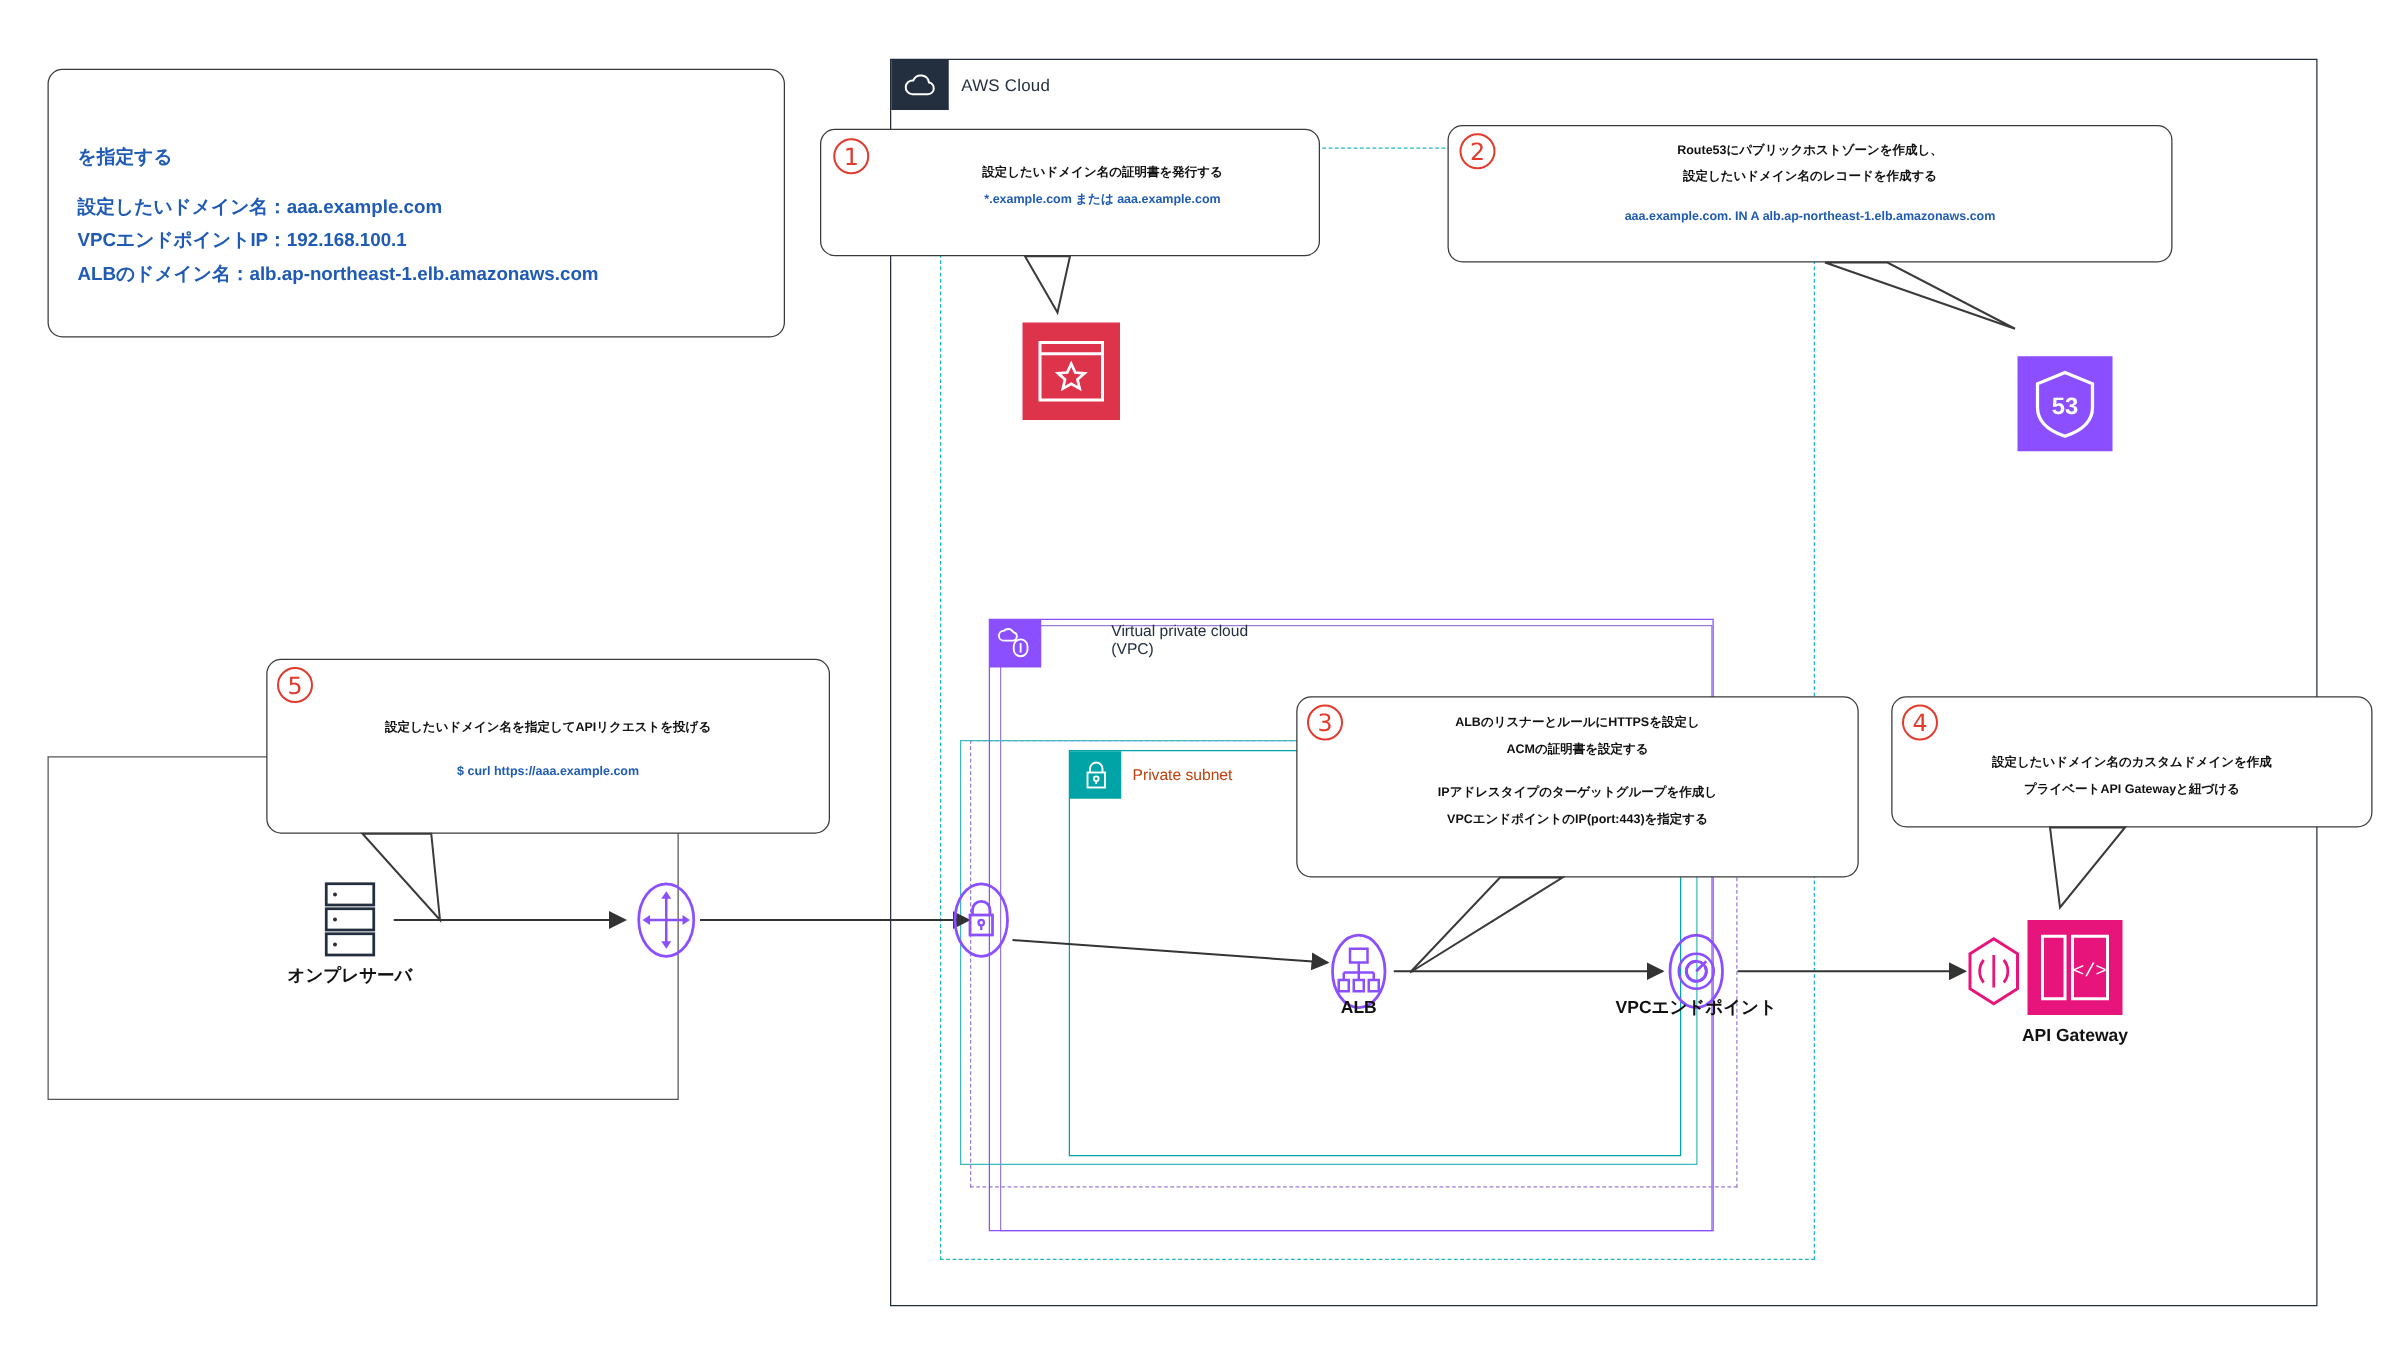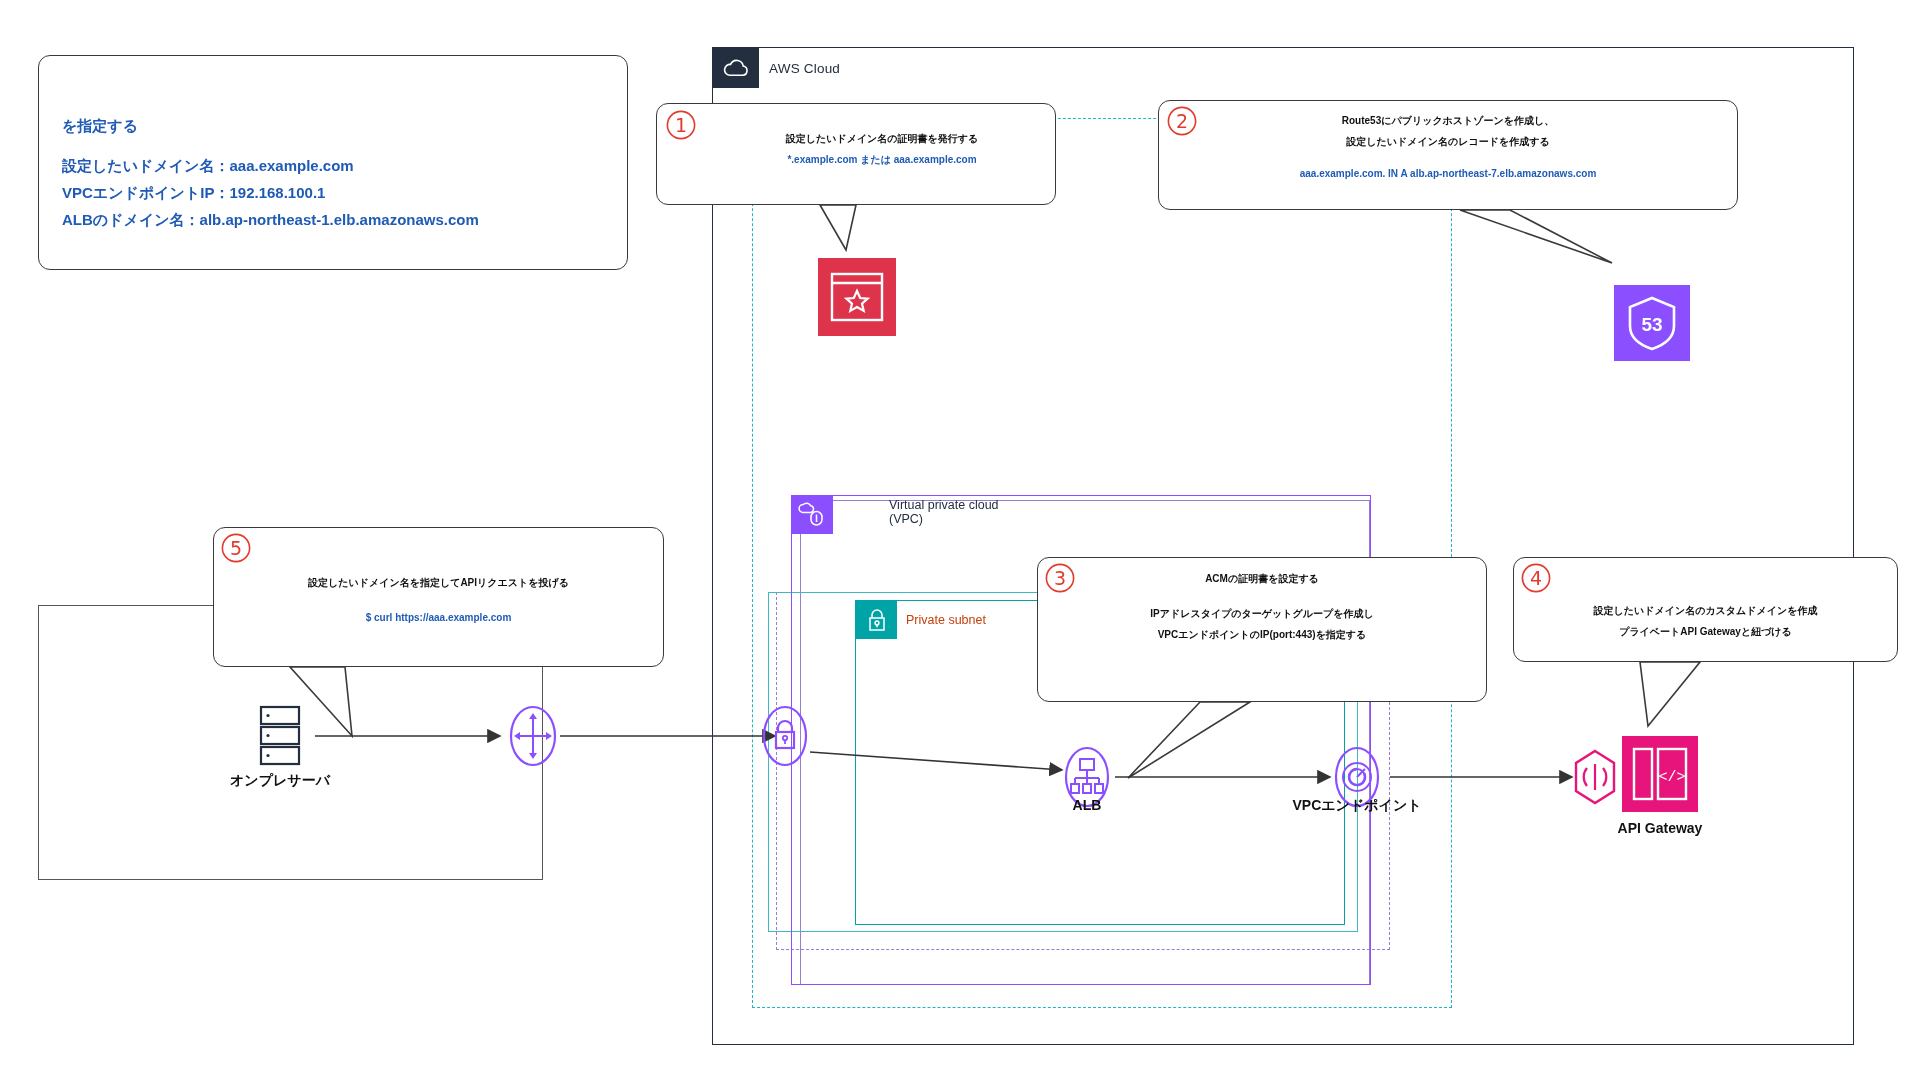--- a/index.html
+++ b/index.html
@@ -126,31 +126,32 @@
   <div class="abs" style="left:1165px;top:104px;">
     <svg width="34" height="34" viewBox="0 0 34 34">
         <circle cx="17" cy="17" r="13.6" fill="none" stroke="#e23b2e" stroke-width="1.6"></circle>
       <text x="17" y="24" text-anchor="middle" font-family="DejaVu Sans, sans-serif" font-size="19" fill="#e23b2e">2</text>
       </svg>
   </div>
   <div class="abs c-body" style="left:1158px;top:110px;width:580px;">
     <div class="c-line">Route53にパブリックホストゾーンを作成し、</div>
     <div class="c-line">設定したいドメイン名のレコードを作成する</div>
     <div class="c-line" style="height:11px;"></div>
-    <div class="c-line c-blue">aaa.example.com.   IN A    alb.ap-northeast-7.elb.amazonaws.com</div>
+    <div class="c-line c-blue">aaa.example.com.   IN A    alb.ap-northeast-1.elb.amazonaws.com</div>
   </div>
 
   <div class="abs callout" style="left:1037px;top:557px;width:450px;height:145px;"></div>
   <div class="abs" style="left:1043px;top:561px;">
     <svg width="34" height="34" viewBox="0 0 34 34">
         <circle cx="17" cy="17" r="13.6" fill="none" stroke="#e23b2e" stroke-width="1.6"></circle>
       <text x="17" y="24" text-anchor="middle" font-family="DejaVu Sans, sans-serif" font-size="19" fill="#e23b2e">3</text>
       </svg>
   </div>
   <div class="abs c-body" style="left:1037px;top:568px;width:450px;">
+    <div class="c-line">ALBのリスナーとルールにHTTPSを設定し</div>
     <div class="c-line">ACMの証明書を設定する</div>
     <div class="c-line" style="height:14px;"></div>
     <div class="c-line">IPアドレスタイプのターゲットグループを作成し</div>
     <div class="c-line">VPCエンドポイントのIP(port:443)を指定する</div>
   </div>
 
   <div class="abs callout" style="left:1513px;top:557px;width:385px;height:105px;"></div>
   <div class="abs" style="left:1519px;top:561px;">
     <svg width="34" height="34" viewBox="0 0 34 34">
         <circle cx="17" cy="17" r="13.6" fill="none" stroke="#e23b2e" stroke-width="1.6"></circle>

